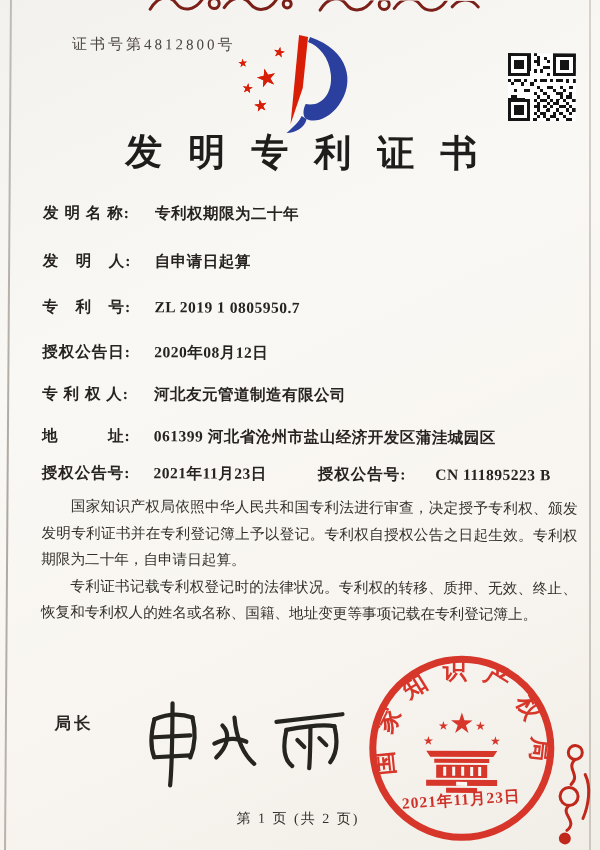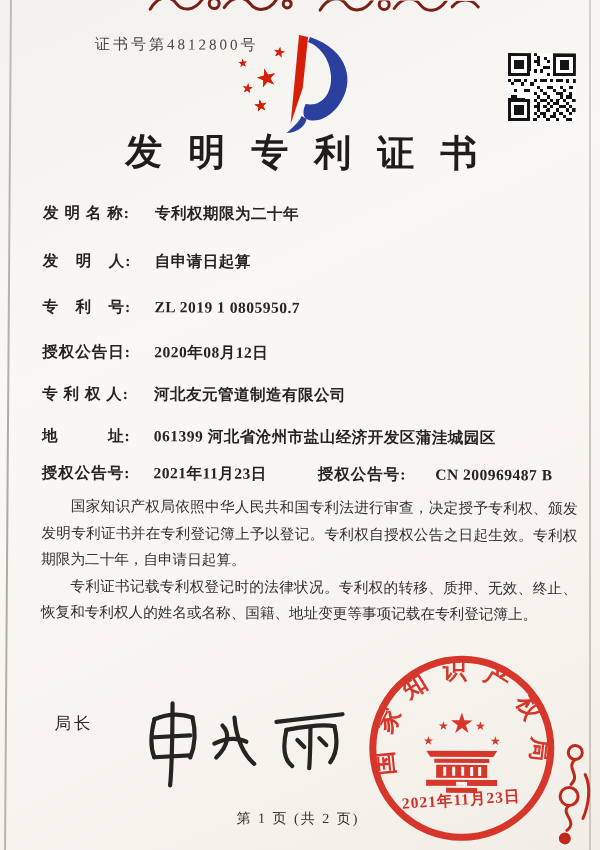--- a/index.html
+++ b/index.html
@@ -11,42 +11,42 @@
   }
   .edge-line{position:absolute;top:0;bottom:0;width:2px;background:linear-gradient(#9a8f85,#6f665e 60%,#8a7f73);opacity:.55;}
   .edge-left{left:7px;transform:rotate(.4deg);}
   .edge-right{right:9px;opacity:.35;}
   .sheet{position:absolute;inset:0;transform:rotate(.3deg);}
 
   
   .ornament-strip{position:absolute;top:0;left:142px;width:340px;height:18px;overflow:hidden;}
   .ornament-strip svg{display:block;margin-top:-8px;}
 
-  .cert-no{position:absolute;left:70px;top:36px;font-size:15px;letter-spacing:3px;color:#4a453f;margin-left:23px;}
+  .cert-no{position:absolute;left:70px;top:36px;font-size:15px;letter-spacing:3px;color:#4a453f;}
 
   
   .logo{position:absolute;left:228px;top:30px;width:150px;height:112px;}
   .logo .star{position:absolute;color:#d81e06;line-height:1;text-shadow:0 0 .5px #d81e06;}
   
   .qr{position:absolute;left:506px;top:52px;width:68px;height:68px;}
 
   .title{position:absolute;left:0;top:128px;width:100%;text-align:center;
     font-size:37px;font-weight:700;letter-spacing:26px;text-indent:26px;color:#1f1d1b;}
 
   .fields{position:absolute;left:42px;top:204px;width:538px;font-size:15.5px;font-weight:600;color:#262320;}
   .frow{position:absolute;left:0;white-space:nowrap;}
   .flabel{display:inline-block;width:108px;letter-spacing:1px;}
   .fvalue{letter-spacing:.5px;}
   .grant-no{position:absolute;left:276px;top:0;}
 
   .body-text{position:absolute;left:42px;top:494px;width:536px;font-size:14.6px;line-height:1.82;
     color:#33302c;text-align:justify;}
   .body-text p{margin:0;text-indent:2em;font-weight:500;}
 
-  .signer{position:absolute;left:56px;top:708px;font-size:16.5px;letter-spacing:3px;color:#2b2825;line-height:2.1;}
+  .signer{position:absolute;left:56px;top:708px;font-size:16.5px;letter-spacing:3px;color:#2b2825;line-height:2.1;font-weight:bold;}
   .signature{position:absolute;left:128px;top:692px;}
 
   .seal{position:absolute;left:366px;top:650px;opacity:.93;}
   .corner-flourish{position:absolute;left:543px;top:733px;}
 
   .footer{position:absolute;left:0;top:810px;width:100%;text-align:center;font-size:14px;letter-spacing:2px;color:#33302c;}
 </style>
 </head>
 <body>
 
@@ -125,21 +125,21 @@
     </div>
     <div class="frow" style="top:223px">
       <span class="flabel">地　　　址:</span>
       <span class="fvalue">061399 河北省沧州市盐山经济开发区蒲洼城园区</span>
     </div>
     <div class="frow" style="top:260px">
       <span class="flabel">授权公告号:</span>
       <span class="fvalue">2021年11月23日</span>
       <span class="grant-no">
         <span class="flabel" style="width:auto;margin-right:25px;">授权公告号:</span>
-        <span class="fvalue">CN 200969487 B</span>
+        <span class="fvalue">CN 111895223 B</span>
       </span>
     </div>
   </div>
 
   <div class="body-text">
     <p>国家知识产权局依照中华人民共和国专利法进行审查，决定授予专利权、颁发发明专利证书并在专利登记簿上予以登记。专利权自授权公告之日起生效。专利权期限为二十年，自申请日起算。</p>
     <p>专利证书记载专利权登记时的法律状况。专利权的转移、质押、无效、终止、恢复和专利权人的姓名或名称、国籍、地址变更等事项记载在专利登记簿上。</p>
   </div>
 
   <div class="signer">

